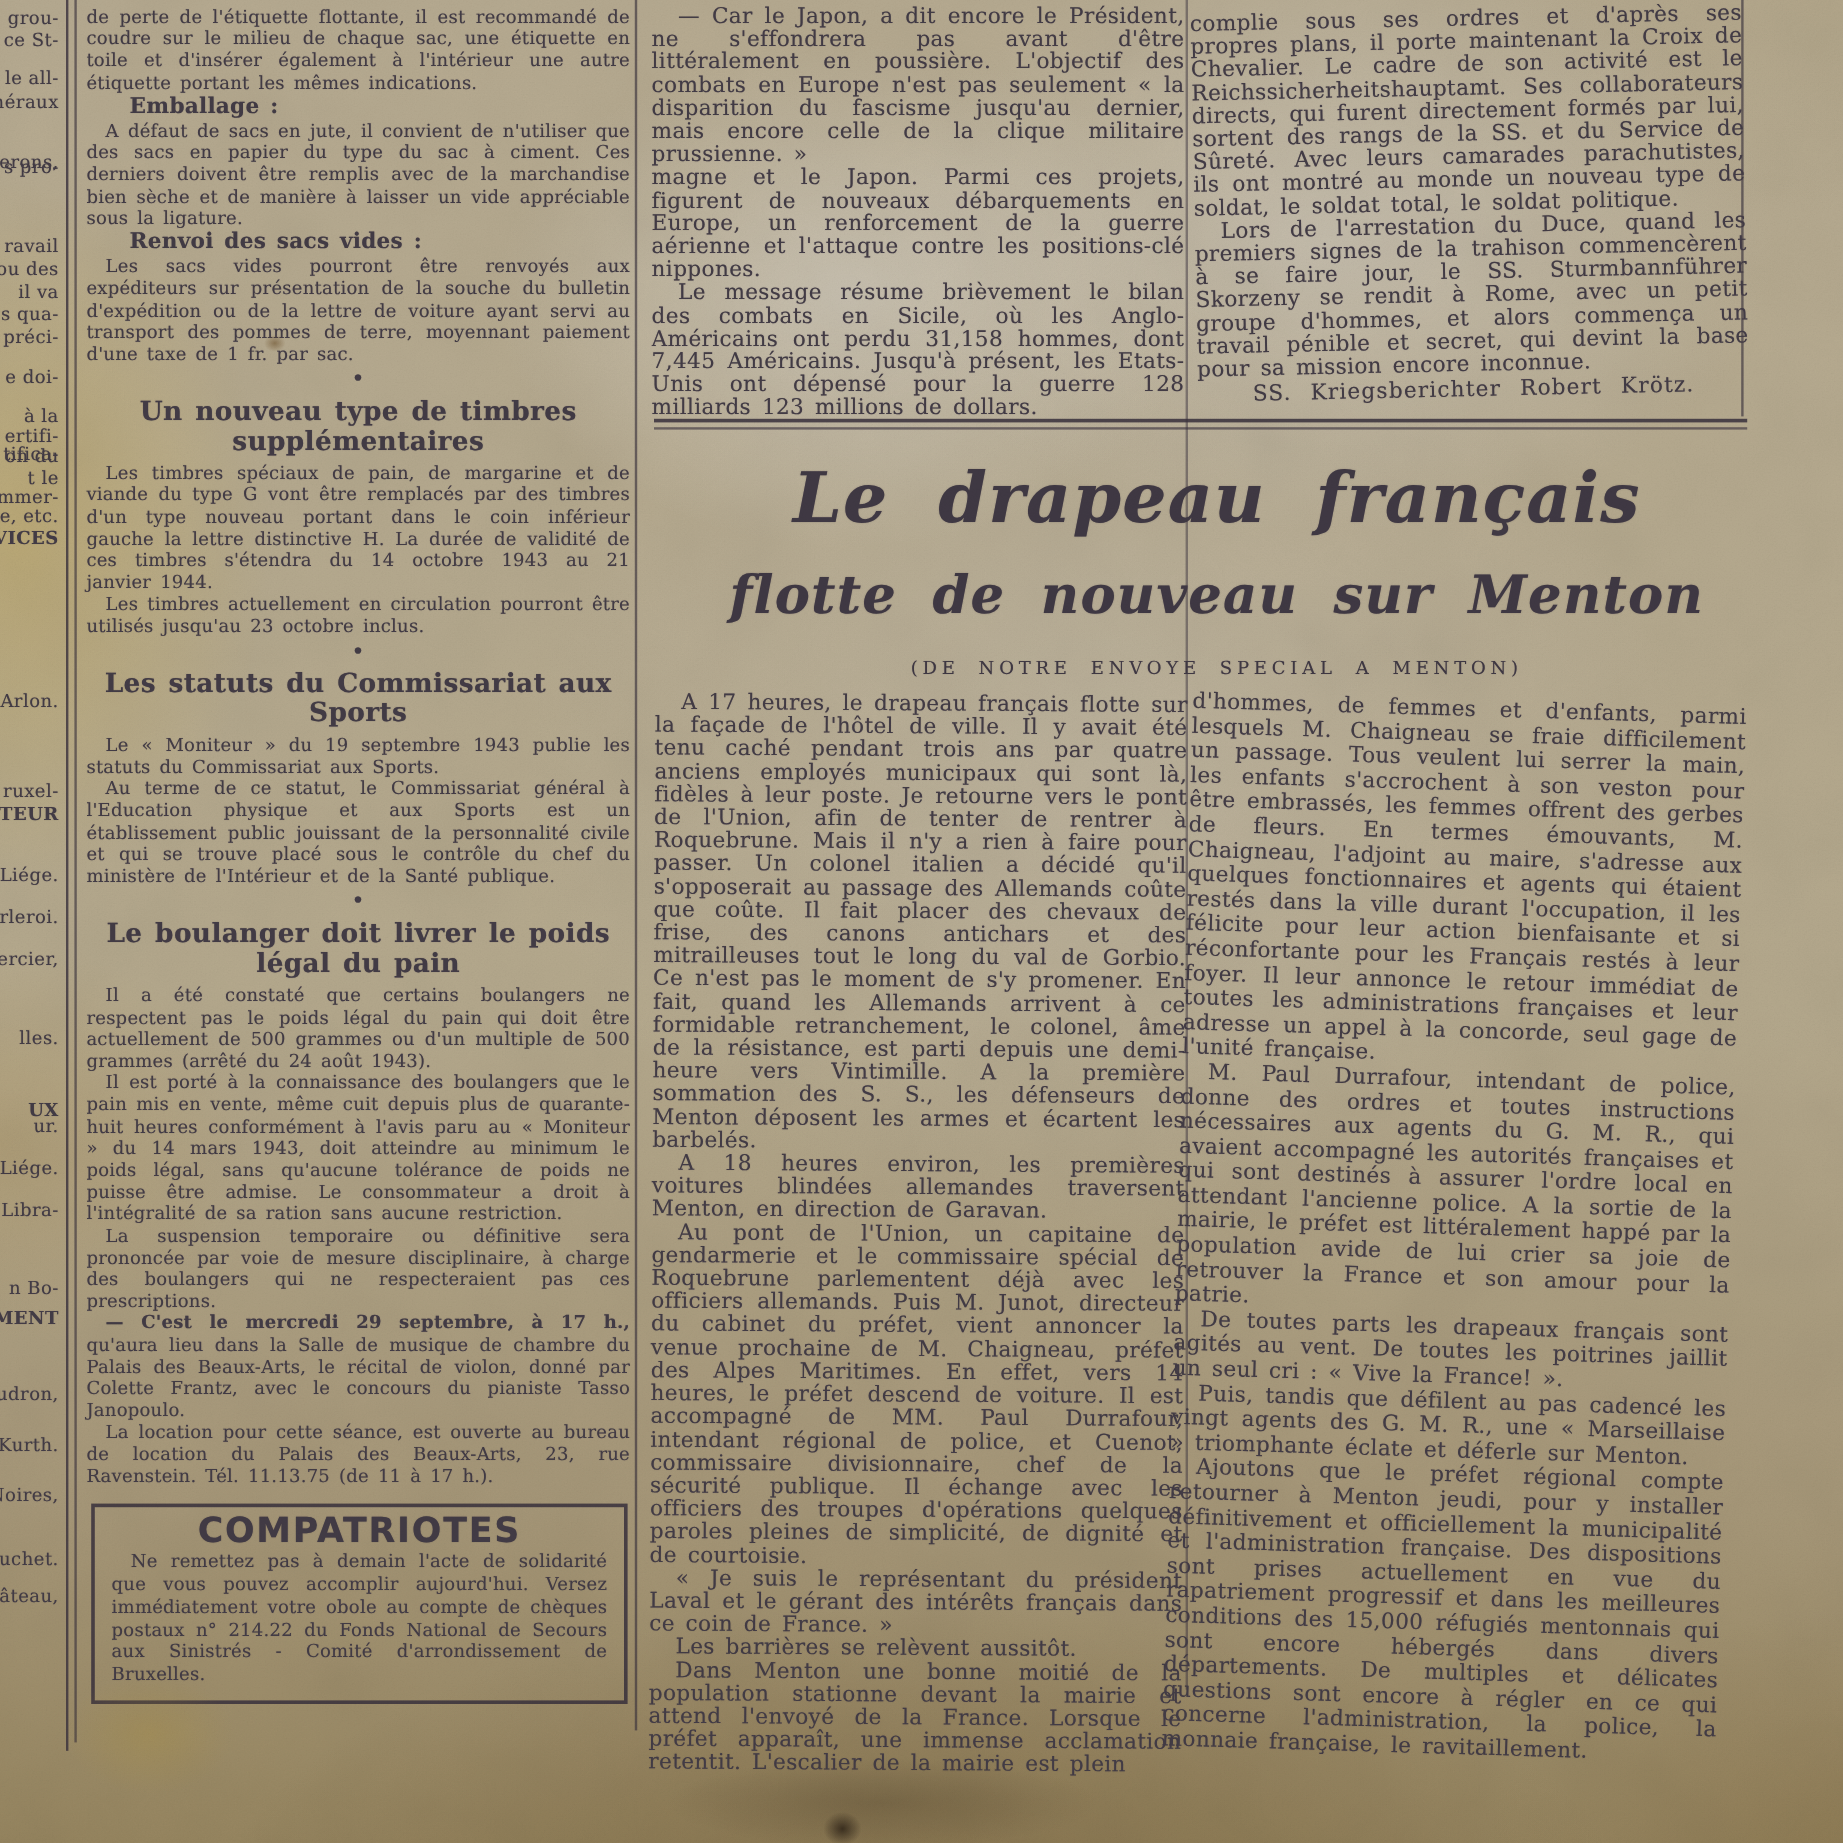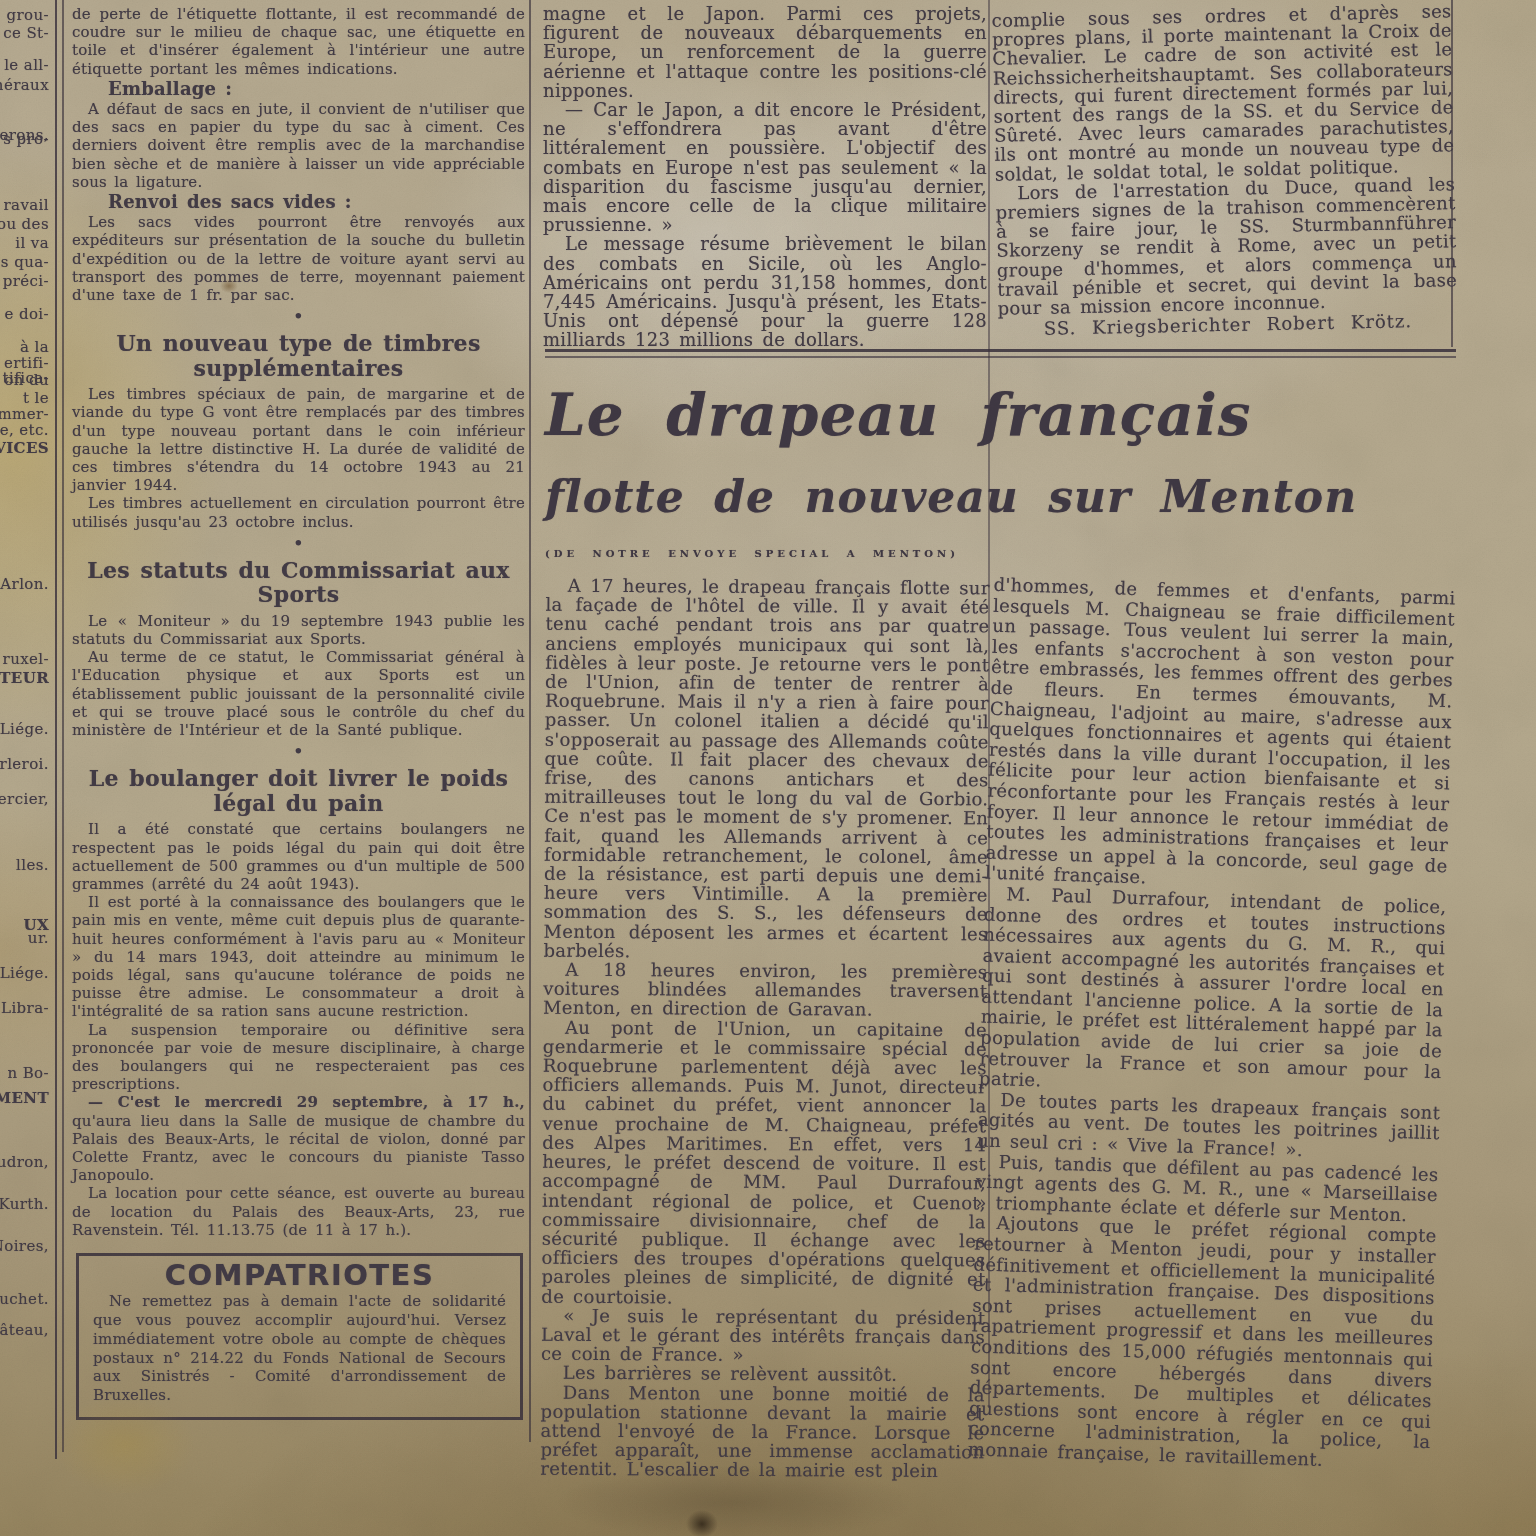--- a/index.html
+++ b/index.html
@@ -44,27 +44,27 @@
   .box-title{font-family:"DejaVu Sans","Liberation Sans",sans-serif;font-weight:bold;
              font-size:29px;text-align:center;letter-spacing:1.5px;margin:2px 0 8px;
              text-shadow:0 0 .9px rgba(56,48,60,.6);}
   .box .para{font-size:15px;line-height:18.8px;}
   .strip{position:absolute;left:0;top:0;width:54px;height:1536px;font-size:15px;}
   .frag{position:absolute;right:5px;white-space:nowrap;letter-spacing:.4px;
         text-shadow:0 0 .7px rgba(67,60,70,.5);}
   .frag.b{font-weight:bold;}
   .vrule{position:absolute;background:rgba(56,48,60,.8);width:2px;}
   .hline{position:absolute;background:rgba(56,48,60,.85);}
-  .menton-head{position:absolute;left:545px;top:376px;width:912px;
+  .menton-head{position:absolute;left:558px;top:376px;width:912px;text-align:center;
                font-style:italic;font-weight:bold;color:#403944;}
   .head-l1{font-size:58px;line-height:78px;letter-spacing:1px;word-spacing:.35em;
            text-shadow:0 0 1px rgba(56,48,60,.55);}
   .head-l2{font-size:44px;line-height:86px;letter-spacing:1px;word-spacing:.3em;
            text-shadow:0 0 1px rgba(56,48,60,.55);}
-  .kicker{font-style:normal;font-weight:bold;font-size:10px;letter-spacing:4px;
+  .kicker{font-style:normal;font-weight:normal;font-size:15px;letter-spacing:4px;
           margin-top:8px;word-spacing:7px;text-shadow:0 0 .7px rgba(67,60,70,.5);}
   .stain{position:absolute;pointer-events:none;border-radius:50%;}
   .stain-dot{left:220px;top:279px;width:18px;height:14px;
              background:radial-gradient(closest-side, rgba(104,74,36,.55), rgba(104,74,36,0));}
   .stain-blob{left:686px;top:1510px;width:32px;height:28px;
               background:radial-gradient(closest-side, rgba(48,37,24,.85), rgba(48,37,24,0));}
   .stain-shadow{left:555px;top:1465px;width:360px;height:75px;
                 background:radial-gradient(closest-side, rgba(88,73,48,.38), rgba(88,73,48,0));}
   .stain-y2{left:55px;top:1395px;width:140px;height:100px;
             background:radial-gradient(closest-side, rgba(182,152,62,.28), rgba(182,152,62,0));}
@@ -145,22 +145,22 @@
       <p class="para">La suspension temporaire ou définitive sera prononcée par voie de mesure disciplinaire, à charge des boulangers qui ne respecteraient pas ces prescriptions.</p>
       <p class="para"><b>— C'est le mercredi 29 septembre, à 17 h., </b>qu'aura lieu dans la Salle de musique de chambre du Palais des Beaux-Arts, le récital de violon, donné par Colette Frantz, avec le concours du pianiste Tasso Janopoulo.</p>
       <p class="para">La location pour cette séance, est ouverte au bureau de location du Palais des Beaux-Arts, 23, rue Ravenstein. Tél. 11.13.75 (de 11 à 17 h.).</p>
       <div class="box">
         <h4 class="box-title" style="margin: 2px 0px 8px;">COMPATRIOTES</h4>
         <p class="para">Ne remettez pas à demain l'acte de solidarité que vous pouvez accomplir aujourd'hui. Versez immédiatement votre obole au compte de chèques postaux n° 214.22 du Fonds National de Secours aux Sinistrés - Comité d'arrondissement de Bruxelles.</p>
       </div>
     </section>
 
   <section class="col main-text" id="col-midtop">
+      <p class="para">— Car le Japon, a dit encore le Président, ne s'effondrera pas avant d'être littéralement en poussière. L'objectif des combats en Europe n'est pas seulement « la disparition du fascisme jusqu'au dernier, mais encore celle de la clique militaire prussienne. »</p>
       <p class="para noind">magne et le Japon. Parmi ces projets, figurent de nouveaux débarquements en Europe, un renforcement de la guerre aérienne et l'attaque contre les positions-clé nippones.</p>
-      <p class="para">— Car le Japon, a dit encore le Président, ne s'effondrera pas avant d'être littéralement en poussière. L'objectif des combats en Europe n'est pas seulement « la disparition du fascisme jusqu'au dernier, mais encore celle de la clique militaire prussienne. »</p>
       <p class="para">Le message résume brièvement le bilan des combats en Sicile, où les Anglo-Américains ont perdu 31,158 hommes, dont 7,445 Américains. Jusqu'à présent, les Etats-Unis ont dépensé pour la guerre 128 milliards 123 millions de dollars.</p>
     </section>
 
   <section class="col main-text" id="col-righttop">
       <p class="para noind">complie sous ses ordres et d'après ses propres plans, il porte maintenant la Croix de Chevalier. Le cadre de son activité est le Reichssicherheitshauptamt. Ses collaborateurs directs, qui furent directement formés par lui, sortent des rangs de la SS. et du Service de Sûreté. Avec leurs camarades parachutistes, ils ont montré au monde un nouveau type de soldat, le soldat total, le soldat politique.</p>
       <p class="para">Lors de l'arrestation du Duce, quand les premiers signes de la trahison commencèrent à se faire jour, le SS. Sturmbannführer Skorzeny se rendit à Rome, avec un petit groupe d'hommes, et alors commença un travail pénible et secret, qui devint la base pour sa mission encore inconnue.</p>
       <div class="sig">SS. Kriegsberichter Robert Krötz.</div>
     </section>
 
   <header class="menton-head">

